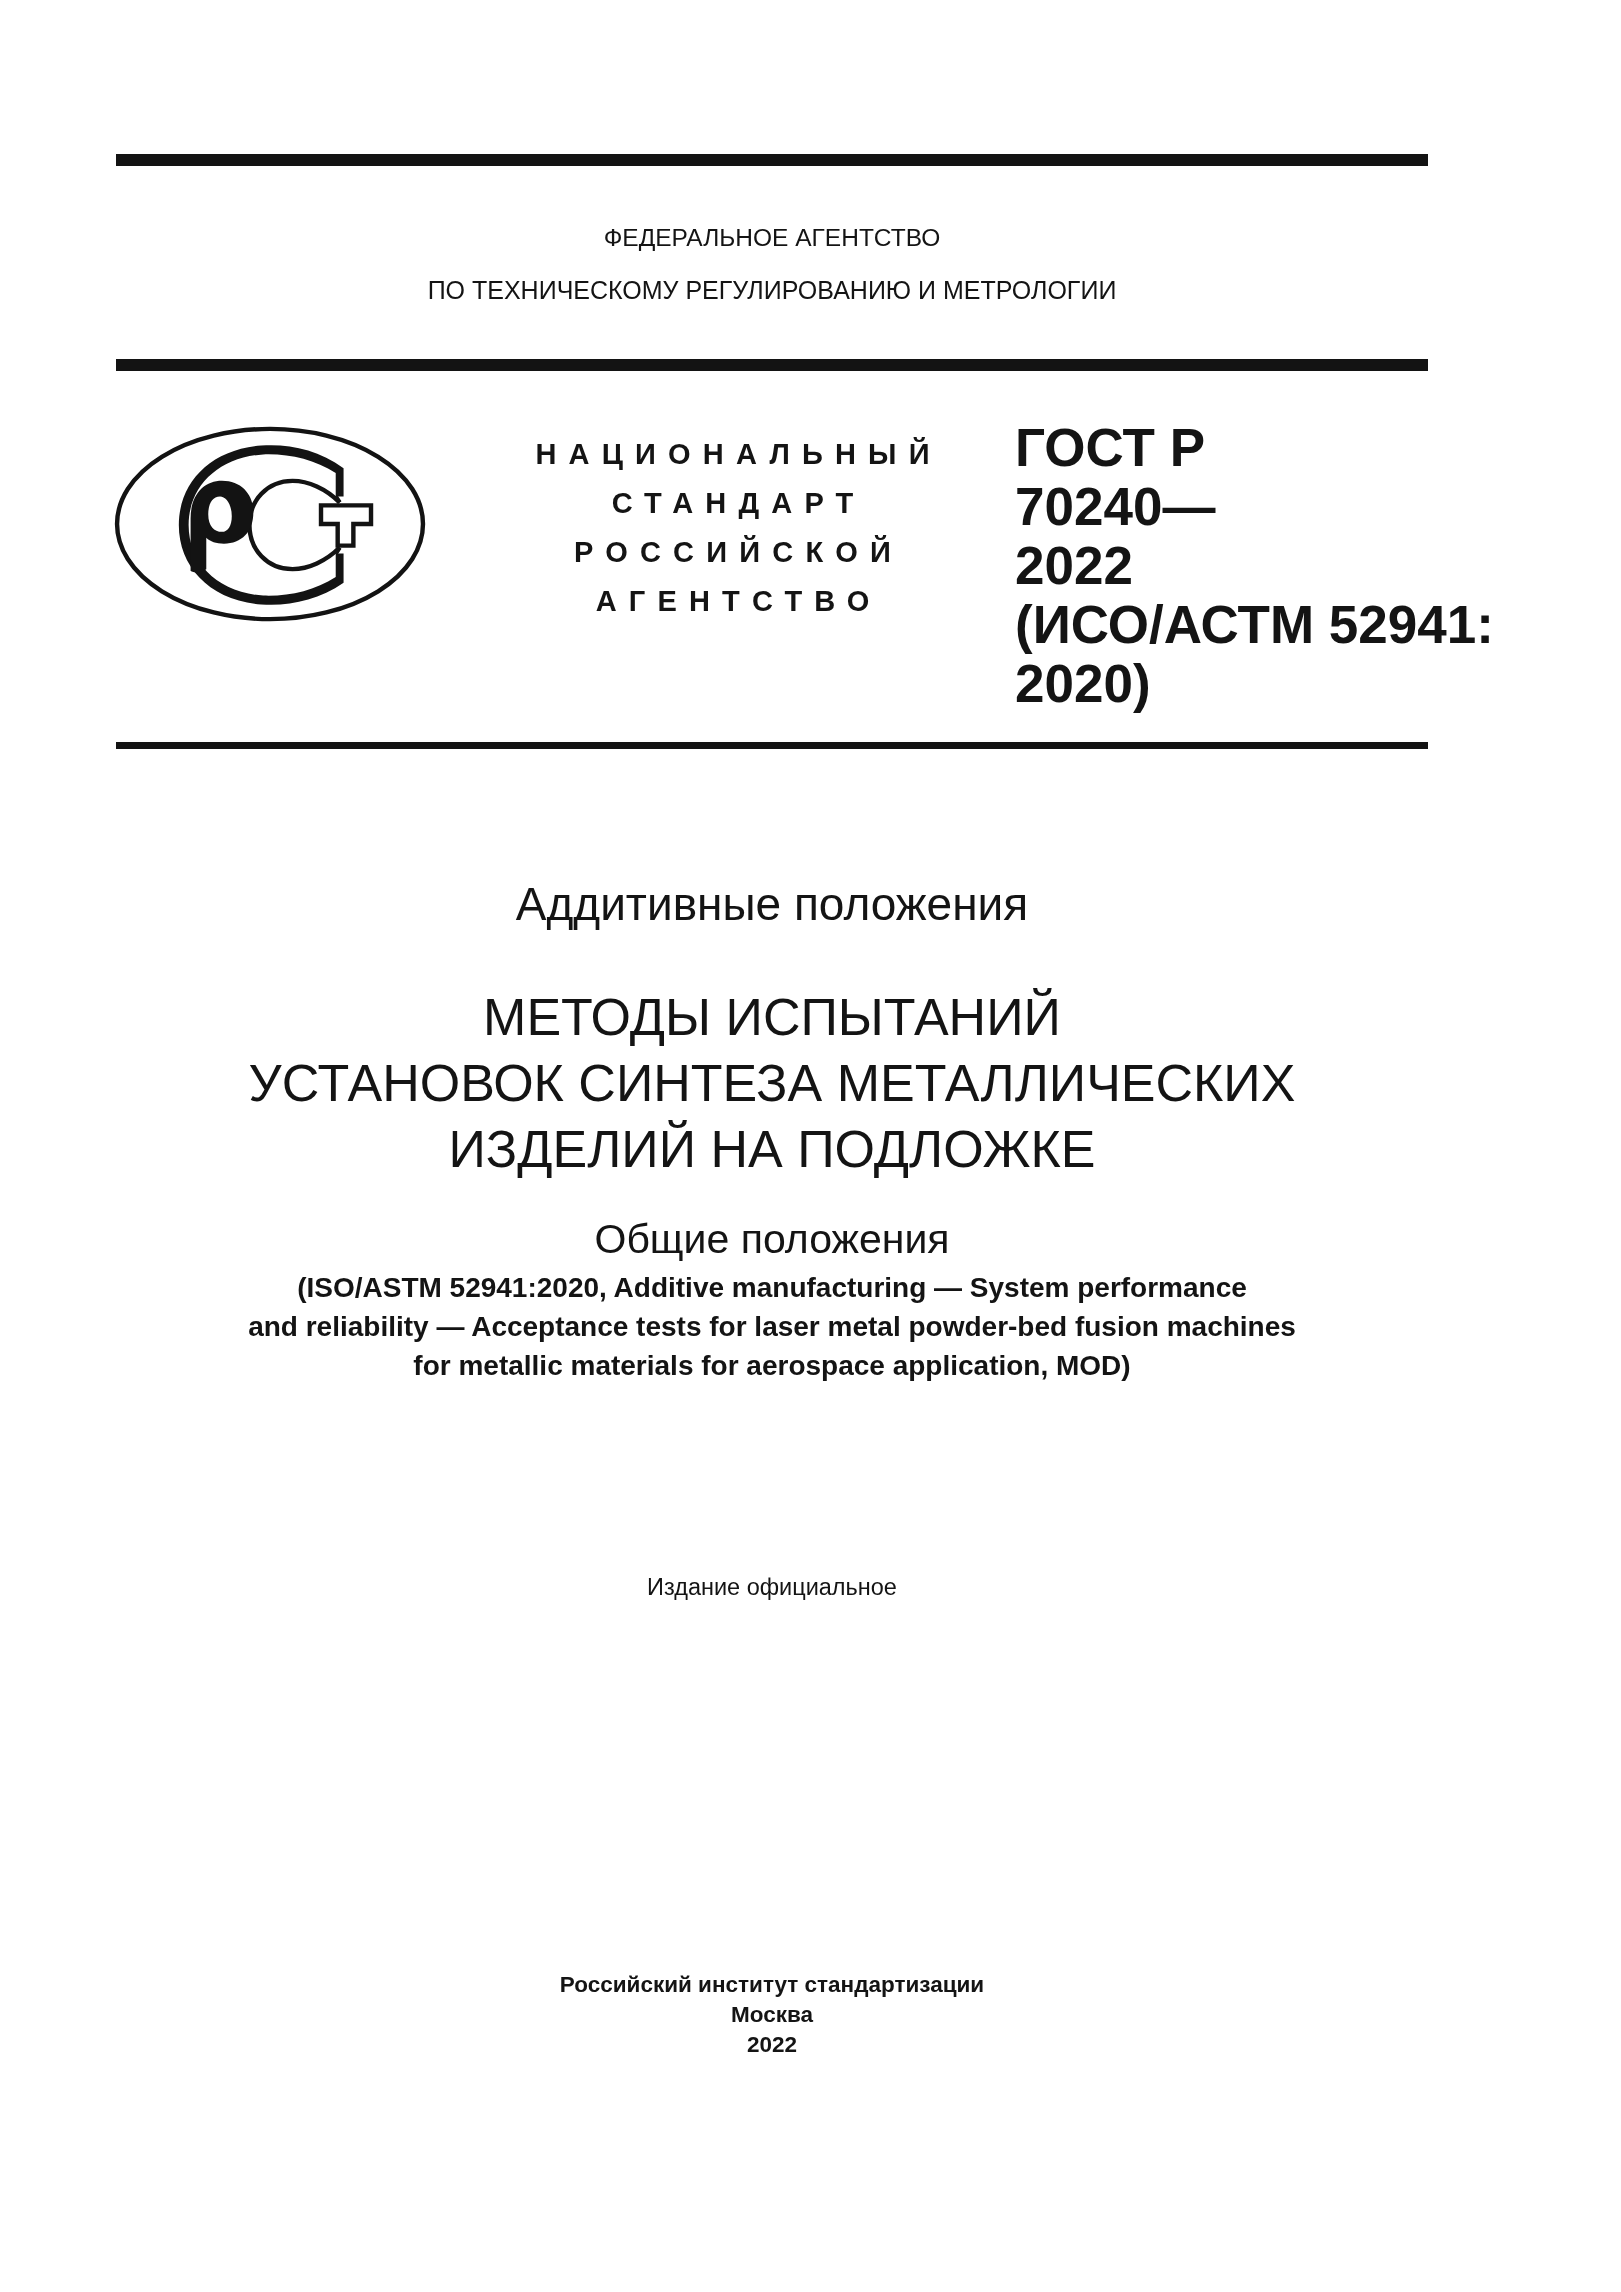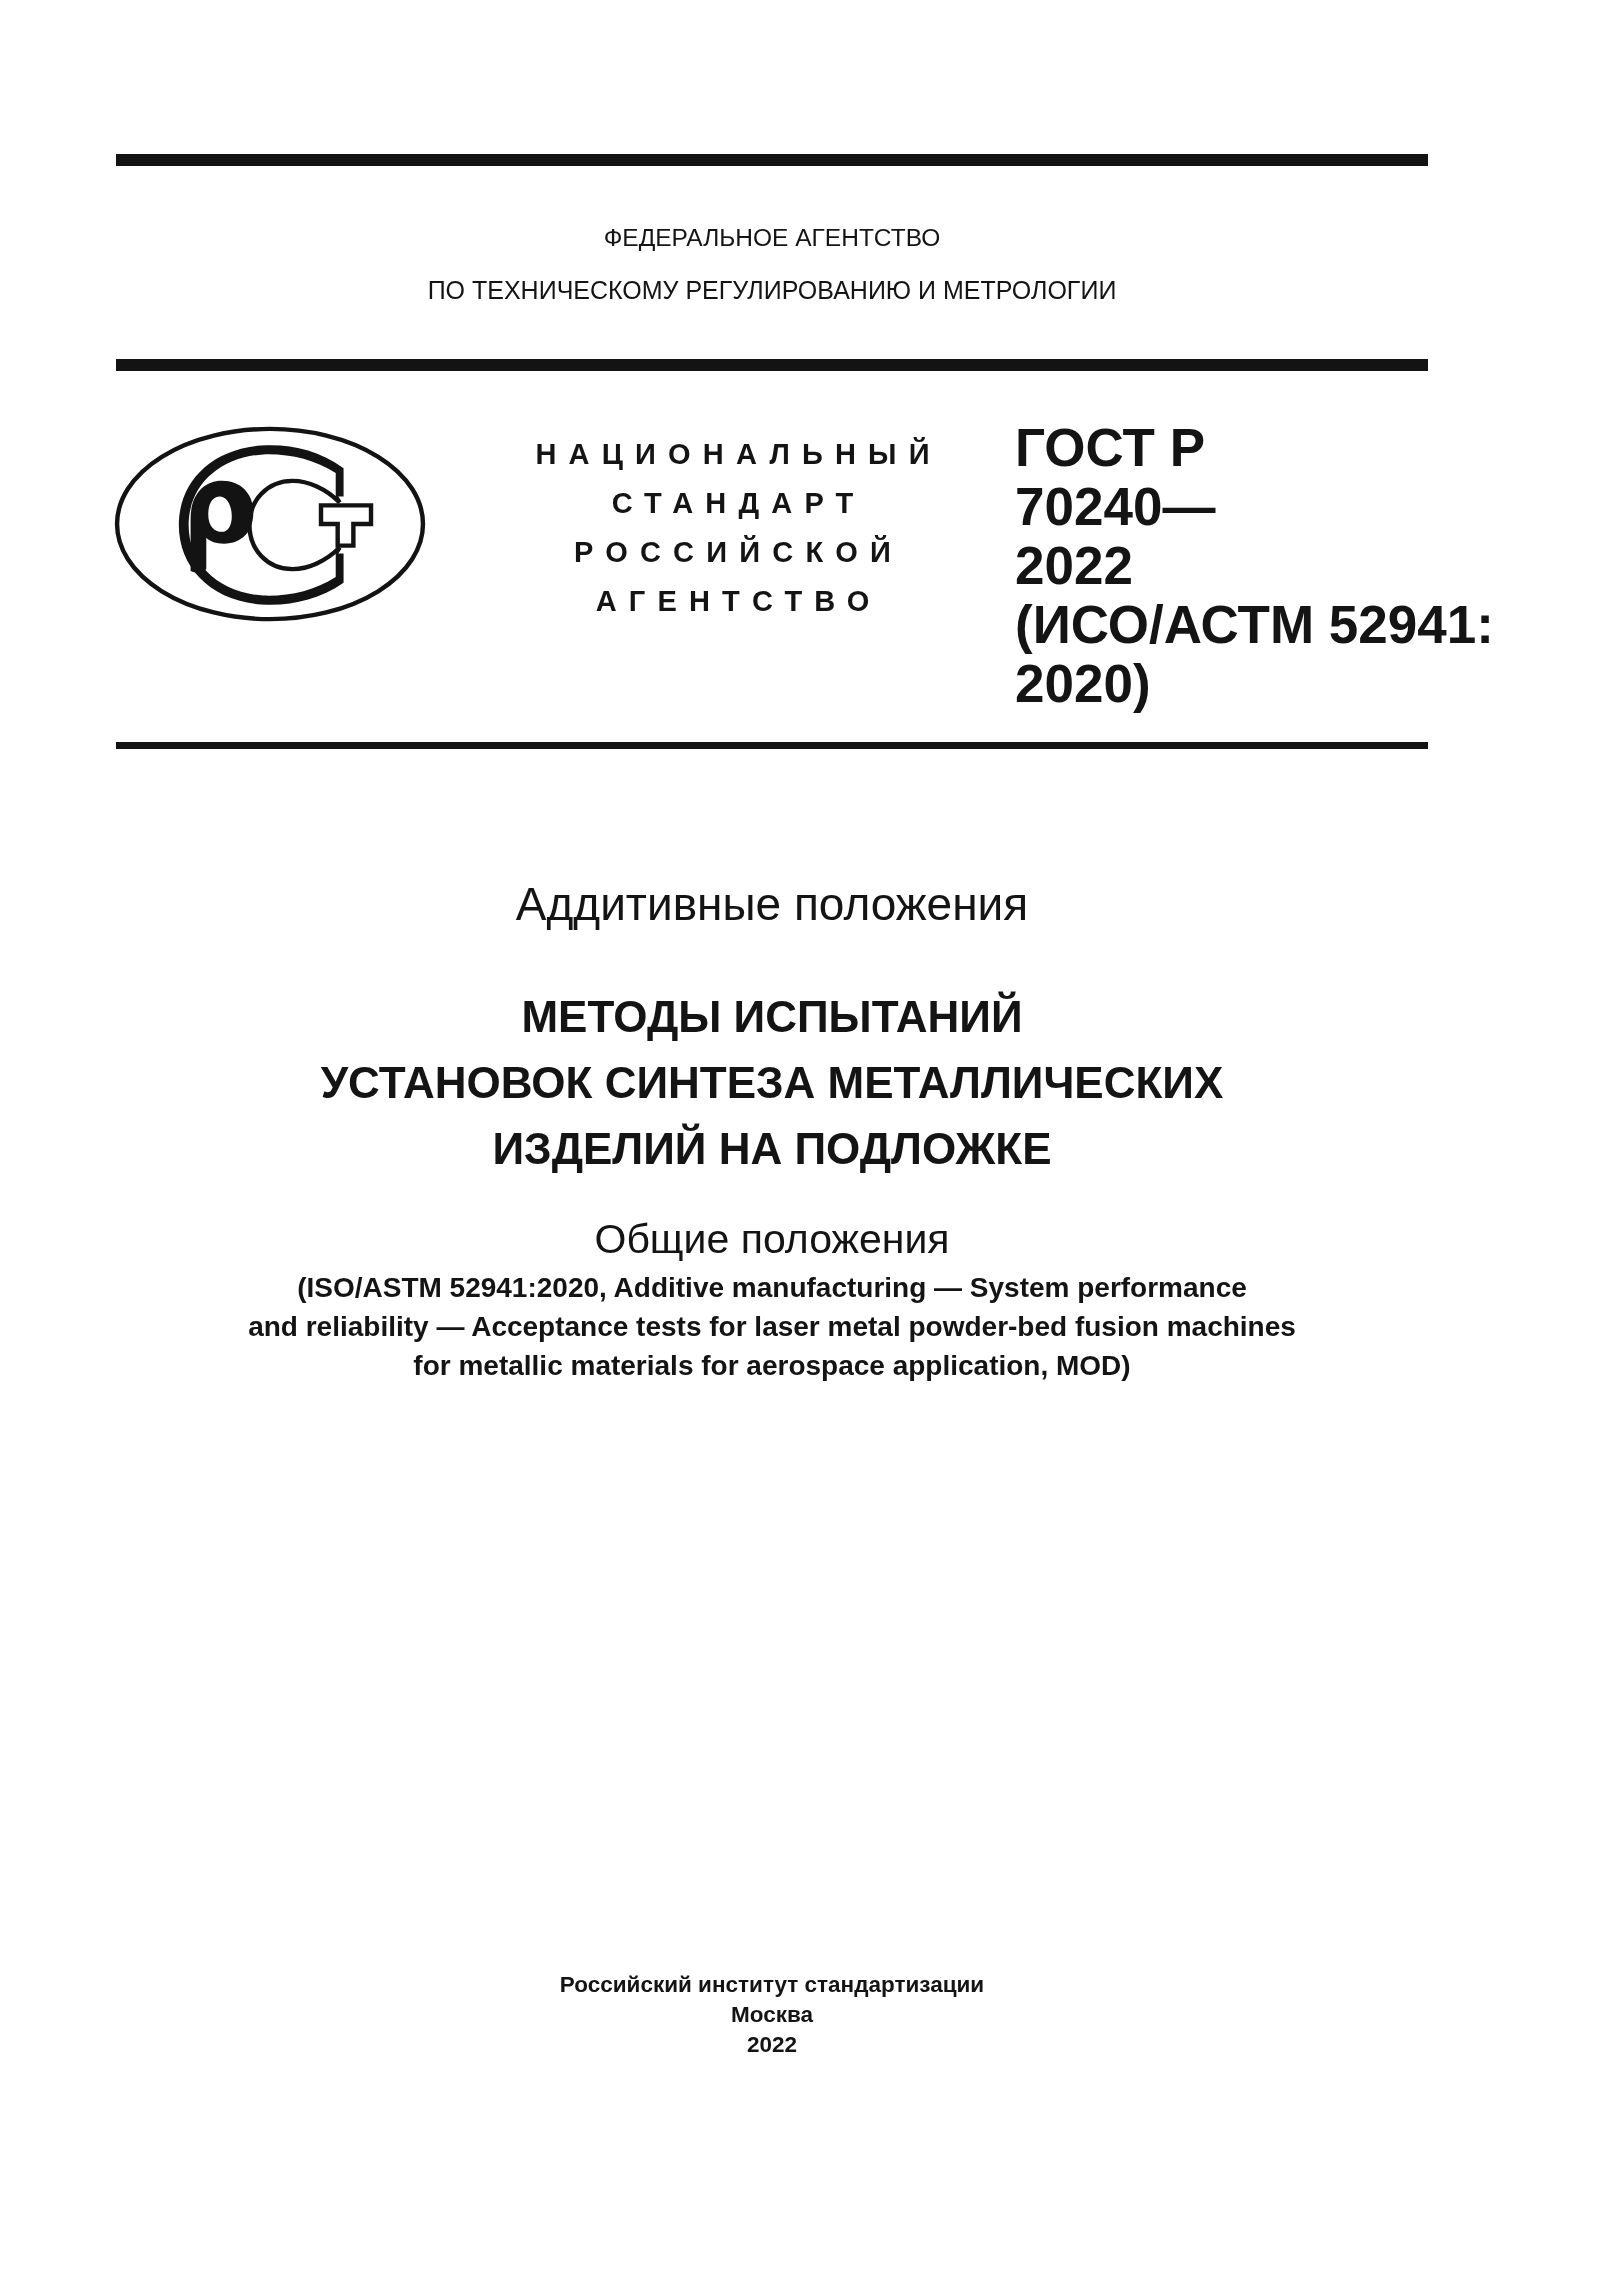--- a/index.html
+++ b/index.html
@@ -12,21 +12,21 @@
   .rule.bottom { top: 742px; height: 6.9px; }
   .center-line { position: absolute; left: 116px; width: 1312px; text-align: center; font-weight: normal; white-space: nowrap; }
   .agency1 { top: 222px; font-size: 24.5px; line-height: 31px; }
   .agency2 { top: 275px; font-size: 25px; line-height: 31px; }
   .logo { position: absolute; left: 112px; top: 424px; width: 318px; height: 202px; }
   .national { position: absolute; left: 522px; top: 435px; width: 421px; text-align: center; font-weight: bold; font-size: 29px; }
   .national div { height: 49px; line-height: 39px; letter-spacing: 0.42em; padding-left: 0.42em; white-space: nowrap; }
   .gost { position: absolute; left: 1015px; top: 418px; font-weight: bold; font-size: 53px; line-height: 59px; white-space: nowrap; }
   .gost div { height: 59px; }
   .category { top: 877px; font-size: 46px; line-height: 55px; }
-  .title { position: absolute; left: 116px; width: 1312px; top: 984px; text-align: center; font-weight: bold; font-size: 44px; line-height: 66px; }
+  .title { position: absolute; left: 116px; width: 1312px; top: 984px; text-align: center; font-weight: normal; font-size: 52px; line-height: 66px; }
   .title div { white-space: nowrap; }
   .subtitle { top: 1215px; font-size: 41px; line-height: 49px; }
   .iso { position: absolute; left: 116px; width: 1312px; top: 1268px; text-align: center; font-weight: bold; font-size: 28px; line-height: 39px; }
   .iso div { white-space: nowrap; }
   .edition { top: 1572px; font-size: 23.5px; line-height: 31px; }
   .publisher { position: absolute; left: 116px; width: 1312px; top: 1970px; text-align: center; font-weight: bold; font-size: 22.5px; line-height: 30px; }
   .publisher div { white-space: nowrap; }
 </style>
 </head>
 <body>
@@ -81,20 +81,21 @@
   </div>
 
   <div class="center-line subtitle">Общие положения</div>
 
   <div class="iso">
     <div>(ISO/ASTM 52941:2020, Additive manufacturing — System performance</div>
     <div>and reliability — Acceptance tests for laser metal powder-bed fusion machines</div>
     <div>for metallic materials for aerospace application, MOD)</div>
   </div>
 
+  <div class="center-line edition">Издание официальное</div>
 
   <div class="publisher">
     <div>Российский институт стандартизации</div>
     <div>Москва</div>
     <div>2022</div>
   </div>
 
 </div>
 
 

